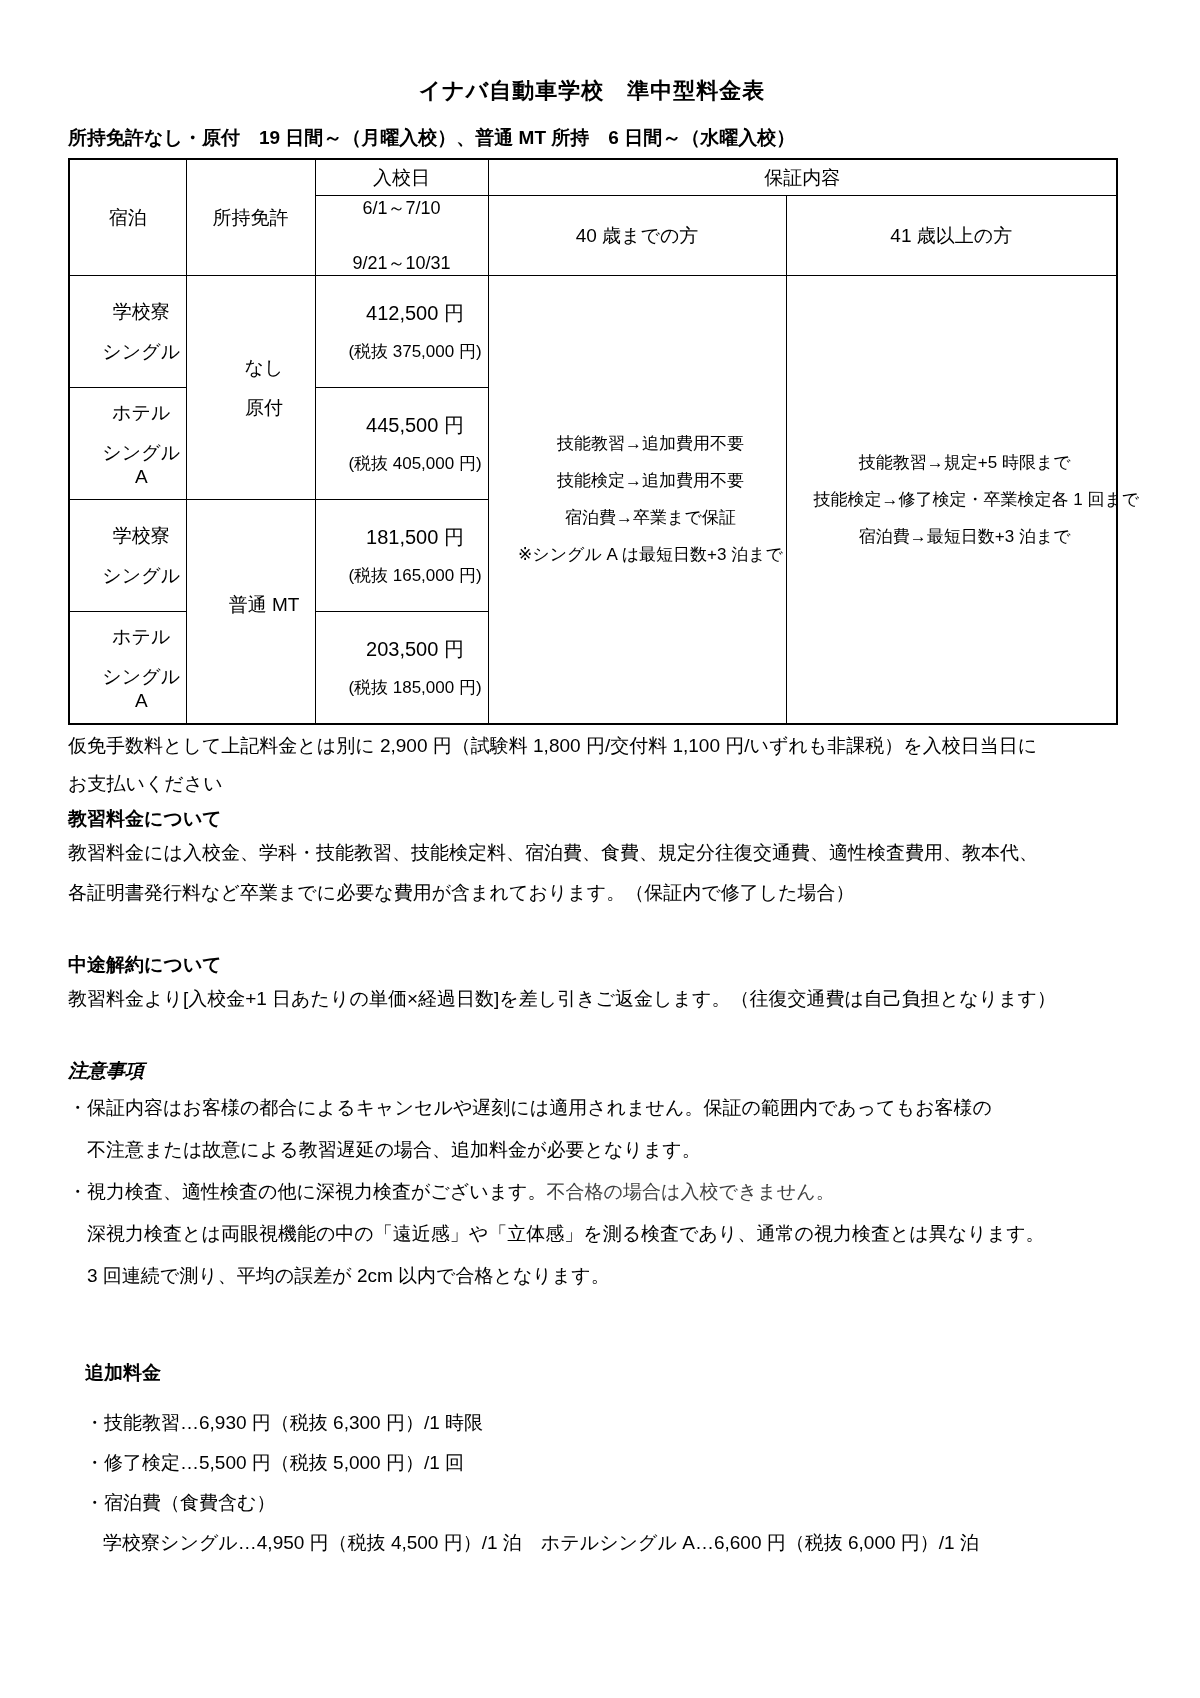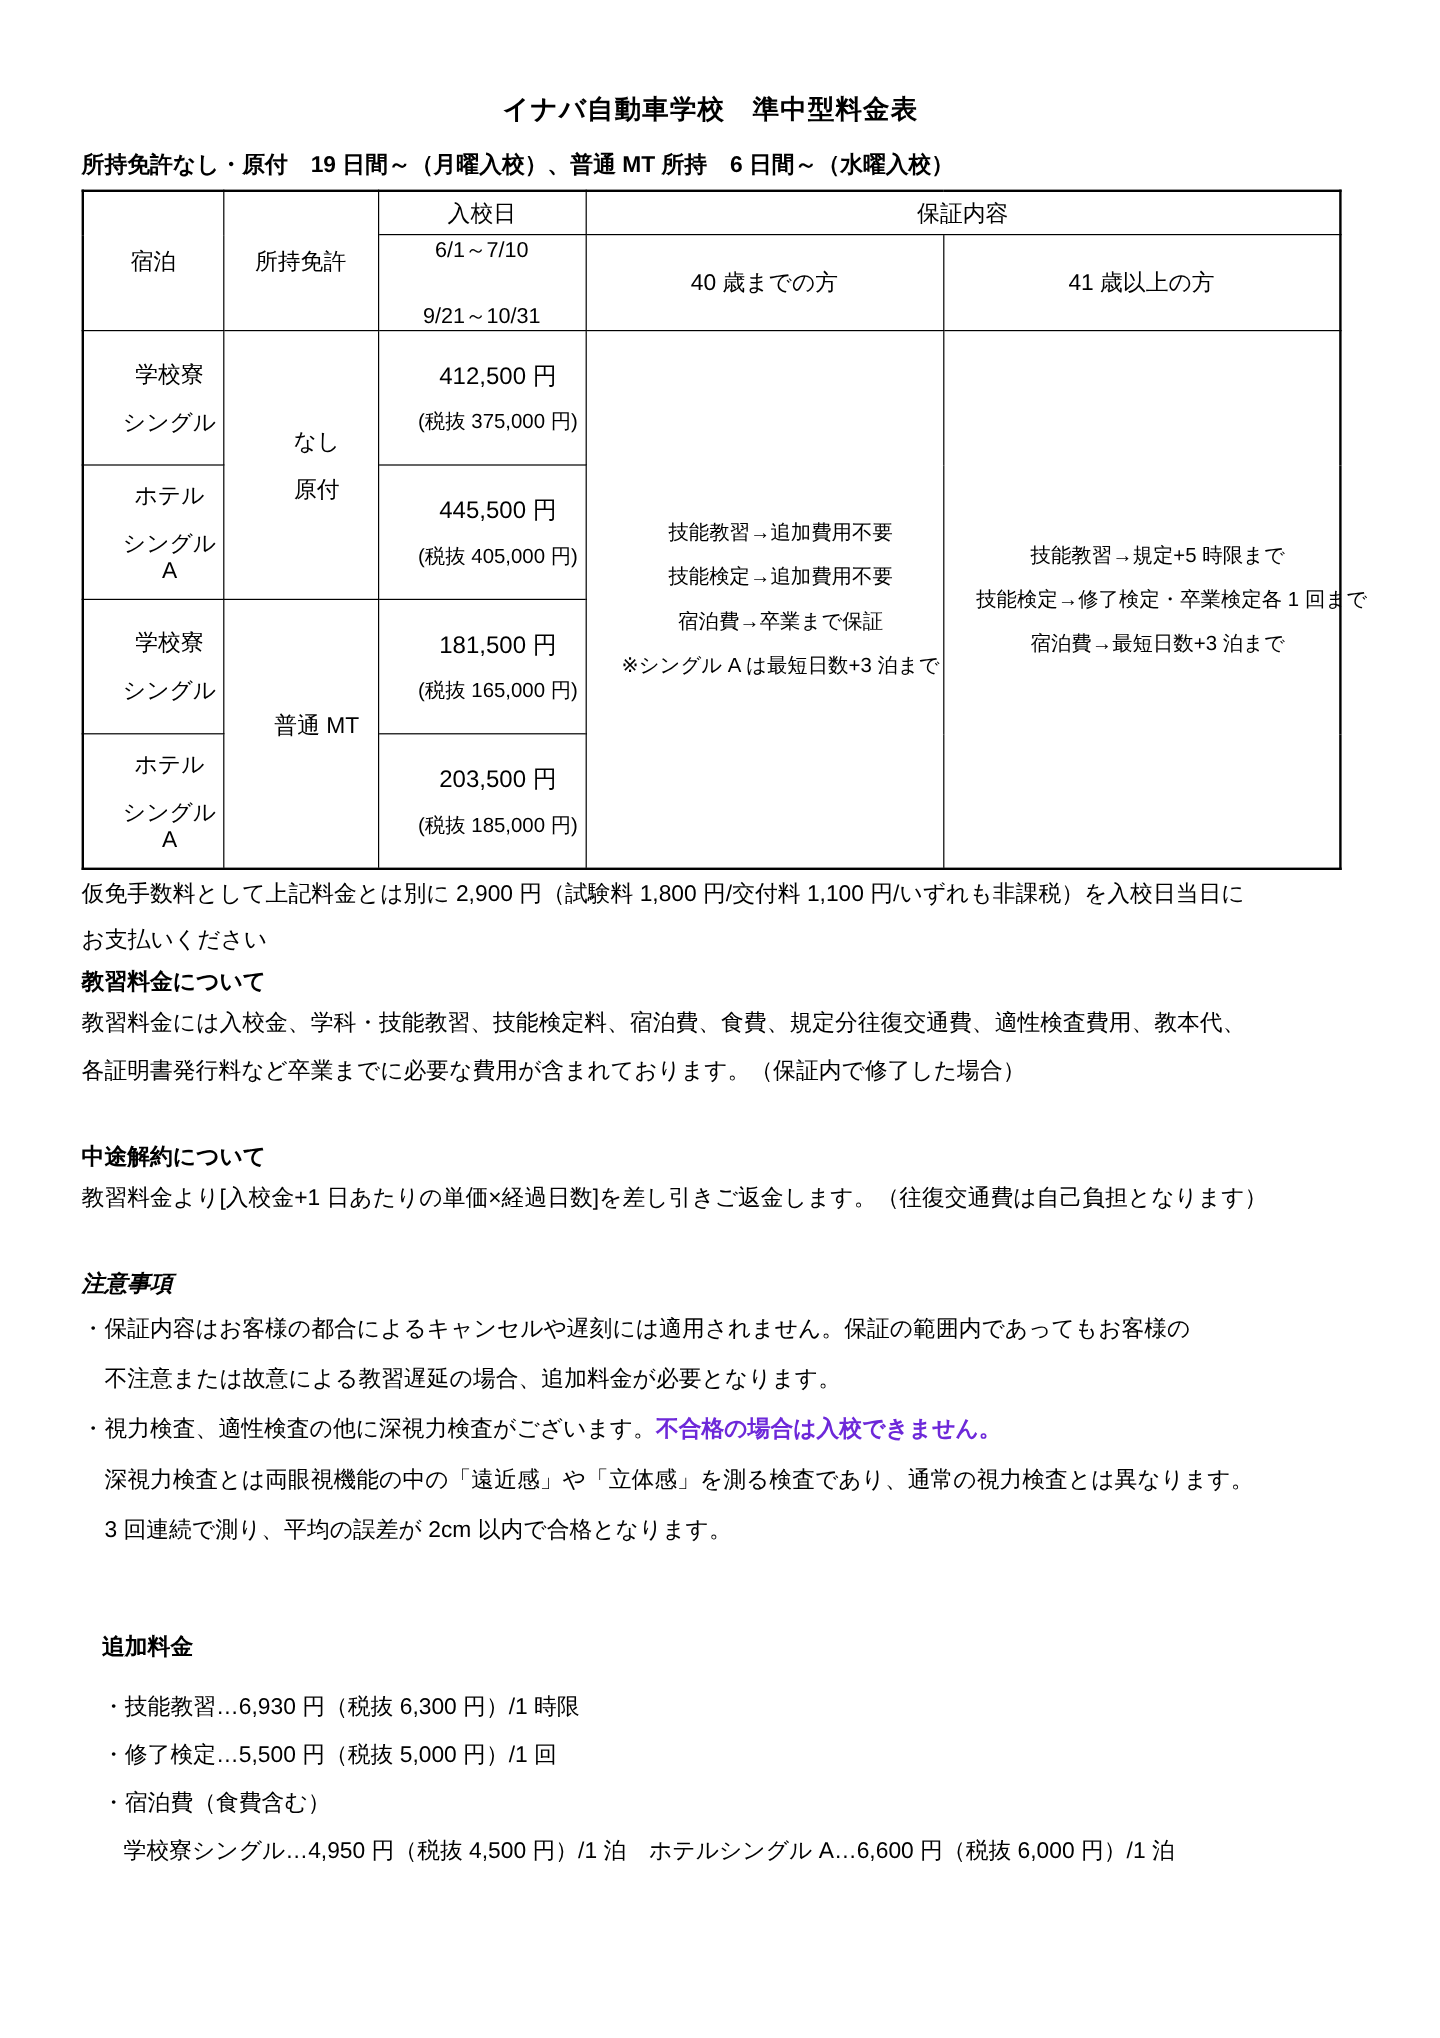--- a/index.html
+++ b/index.html
@@ -162,21 +162,21 @@
       <div class="p-line">教習料金より[入校金+1 日あたりの単価×経過日数]を差し引きご返金します。（往復交通費は自己負担となります）</div>
     </div>
   </div>
 
   <div>
     <div class="sec-heading h-caution">注意事項</div>
     <div class="caution-list">
       <div class="p-line">・保証内容はお客様の都合によるキャンセルや遅刻には適用されません。保証の範囲内であってもお客様の</div>
       <div class="p-line indent1">不注意または故意による教習遅延の場合、追加料金が必要となります。</div>
       <div class="p-line">
-        <span>・視力検査、適性検査の他に深視力検査がございます。</span><span class="red-text" style="color: #6d28d9; font-weight: bold;">不合格の場合は入校できません。</span>
+        <span>・視力検査、適性検査の他に深視力検査がございます。</span><span class="red-text" style="color: #404040;">不合格の場合は入校できません。</span>
       </div>
       <div class="p-line indent1">深視力検査とは両眼視機能の中の「遠近感」や「立体感」を測る検査であり、通常の視力検査とは異なります。</div>
       <div class="p-line indent1">3 回連続で測り、平均の誤差が 2cm 以内で合格となります。</div>
     </div>
   </div>
 
   <div class="additional-block">
     <div class="sec-heading">追加料金</div>
     <div class="additional-items">
       <div class="p-line">・技能教習…6,930 円（税抜 6,300 円）/1 時限</div>

